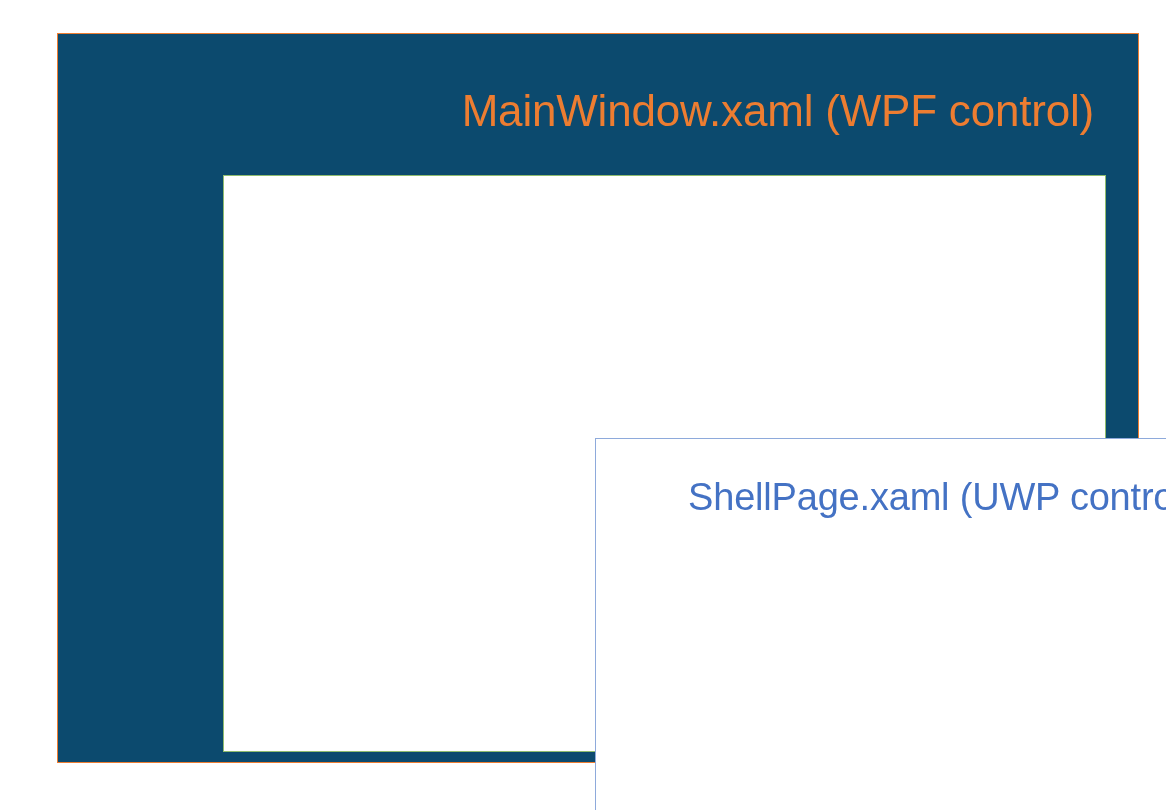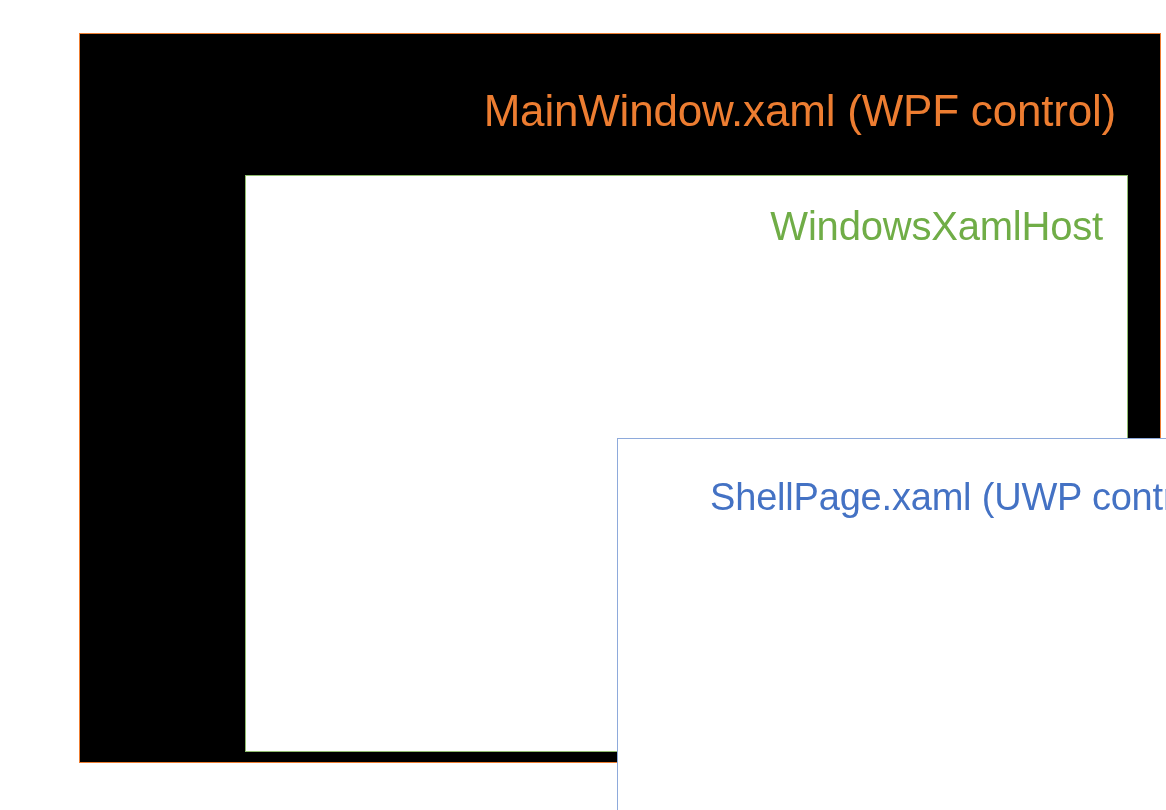--- a/index.html
+++ b/index.html
@@ -24,22 +24,21 @@
 
   
   .layer-outer {
     position: absolute;
     left: 57px;
     top: 33px;
     width: 1082px;
     height: 730px;
     box-sizing: border-box;
     border: 1.5px solid #ED7D31;
-    background: #000000;
-    margin-left: 22px;
+    background: #0c4a6e;
   }
   .layer-outer-label {
     position: absolute;
     right: 44px;
     top: 55px;
     font-size: 44px;
     line-height: 1;
     color: #ED7D31;
     white-space: nowrap;
     letter-spacing: -0.2px;
@@ -93,21 +92,20 @@
 <body>
 
 <div class="diagram-canvas">
 
   <div class="layer-outer">
 
     <div class="layer-outer-label">MainWindow.xaml (WPF control)</div>
 
     <div class="layer-middle">
 
-      <div class="layer-middle-label">WindowsXamlHost</div>
 
       <div class="layer-inner">
 
         <div class="layer-inner-label">ShellPage.xaml (UWP control)</div>
 
       </div>
 
     </div>
 
   </div>

